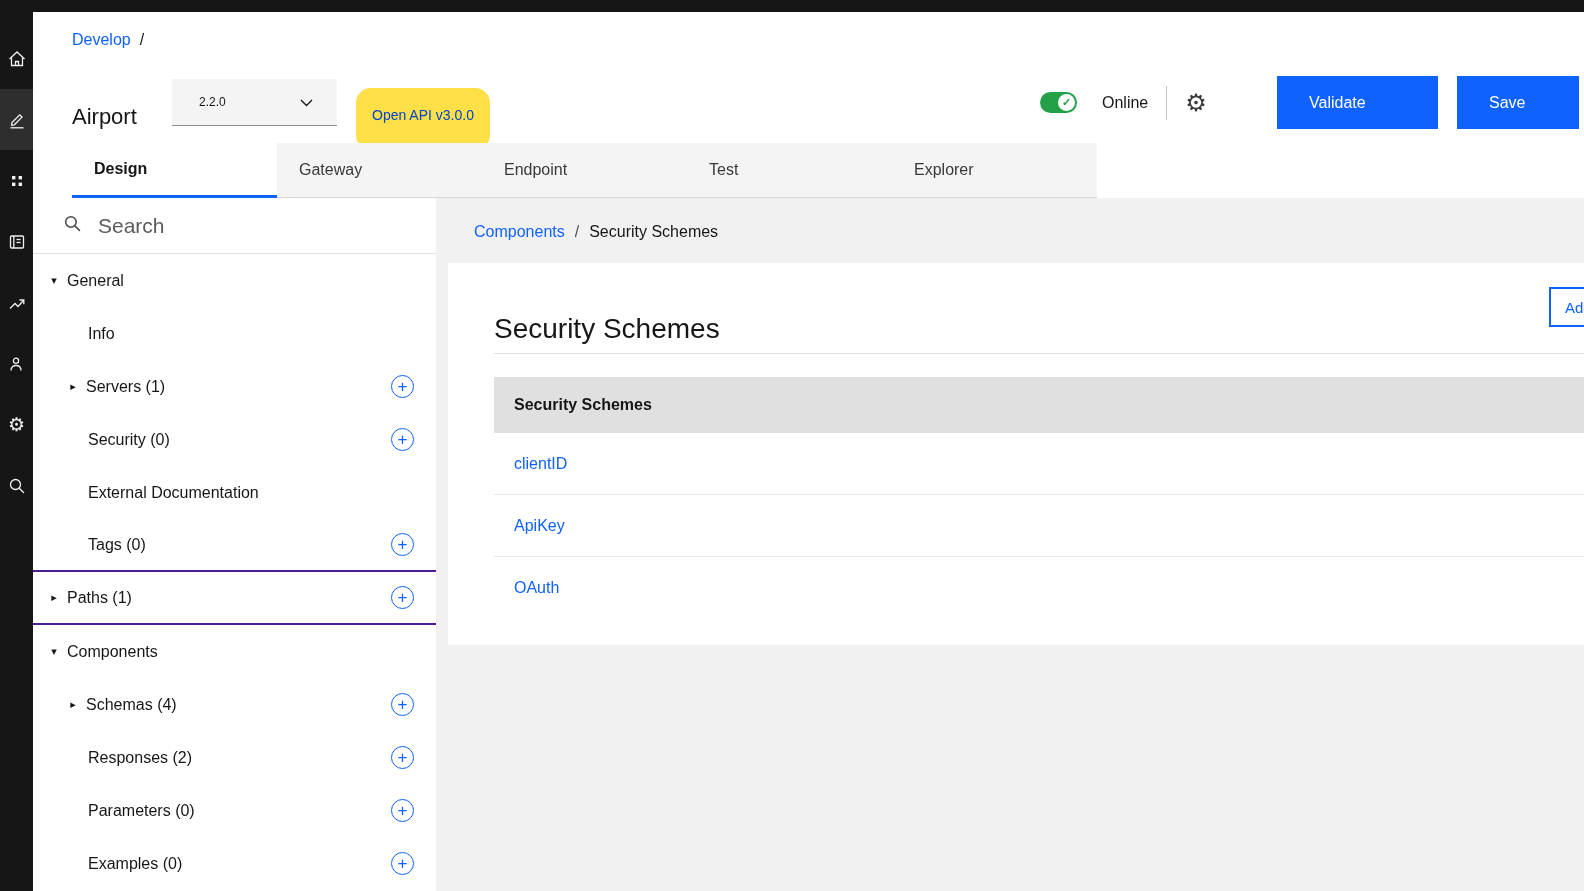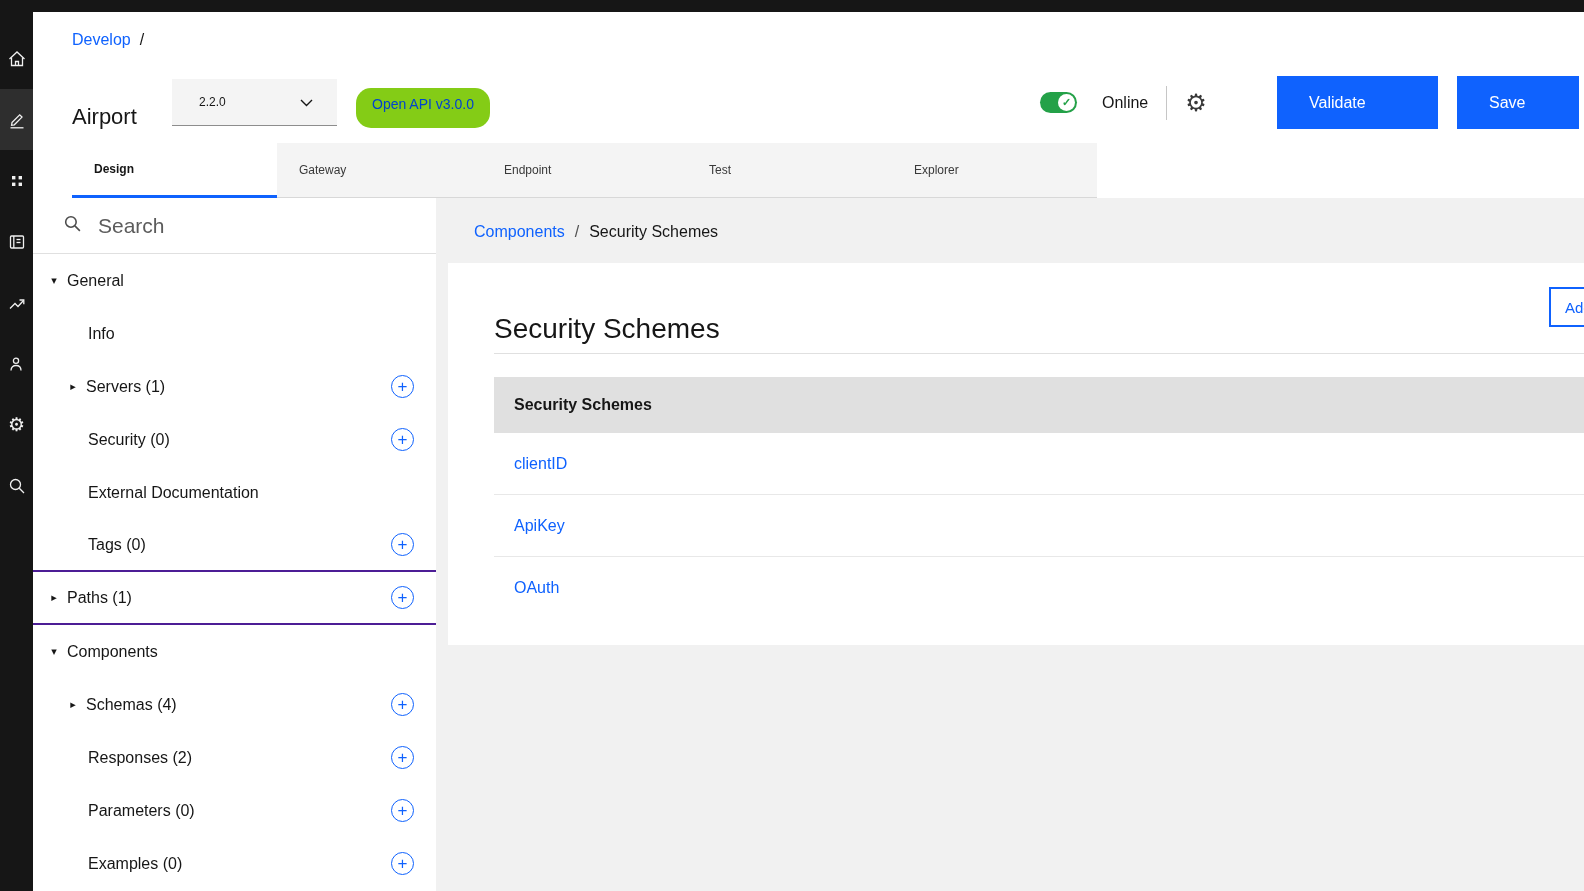--- a/index.html
+++ b/index.html
@@ -19,36 +19,36 @@
   .rail .glyph{font-size:19px;color:#f0f0f0;line-height:1;}
   
   .hdr-breadcrumb{position:absolute;left:72px;top:31px;font-size:16px;}
   .link{color:#0f62fe;text-decoration:none;cursor:pointer;}
   .crumb-sep{color:#161616;margin-left:9px;}
   .api-title{position:absolute;left:72px;top:89px;font-size:22px;font-weight:400;color:#161616;}
   .version-select{position:absolute;left:172px;top:79px;width:165px;height:47px;background:#f4f4f4;
         border:none;border-bottom:1px solid #8d8d8d;box-sizing:border-box;display:flex;align-items:center;
         padding:0 24px 0 27px;cursor:pointer;}
   .version-select .val{font-size:12px;flex:1;color:#161616;}
-  .spec-badge{position:absolute;left:356px;top:88px;height:38px;border-radius:15px;background:#84cc16;
-        color:#0043ce;font-size:14px;line-height:30px;padding:1px 16px;}
+  .spec-badge{position:absolute;left:356px;top:88px;height:38px;border-radius:15px;background:#fde047;
+        color:#0043ce;font-size:14px;line-height:30px;padding:12px 16px;}
   .status-cluster{position:absolute;left:1040px;top:76px;height:53px;display:flex;align-items:center;}
   .toggle{width:37px;height:21px;border-radius:11px;background:#24a148;position:relative;cursor:pointer;border:none;padding:0;}
   .knob{position:absolute;right:2px;top:2px;width:17px;height:17px;border-radius:50%;background:#fff;
         display:flex;align-items:center;justify-content:center;font-size:11px;color:#24a148;font-weight:700;}
   .status-label{margin-left:25px;font-size:16px;color:#161616;}
   .vdivider{width:1px;height:34px;background:#c6c6c6;margin:0 18px;}
   .hdr-gear{font-size:24px;color:#393939;cursor:pointer;line-height:1;}
   .btn{position:absolute;top:76px;height:53px;background:#0f62fe;color:#ffffff;font-size:16px;border:none;
         text-align:left;padding:0 32px;cursor:pointer;font-family:inherit;}
   .btn-validate{left:1277px;width:161px;}
   .btn-save{left:1457px;width:122px;}
   
   .tabs{position:absolute;left:72px;top:143px;width:1025px;height:55px;display:flex;}
-  .tab{width:205px;box-sizing:border-box;display:flex;align-items:center;padding-left:22px;font-size:12px;
+  .tab{width:205px;box-sizing:border-box;display:flex;align-items:center;padding-left:22px;font-size:16px;
         color:#393939;background:#f4f4f4;border-bottom:1px solid #d8d8d8;cursor:pointer;}
   .tab.active{background:#ffffff;border-bottom:3px solid #0f62fe;color:#161616;font-weight:700;}
   
   .sidebar{position:absolute;left:33px;top:198px;width:403px;height:693px;background:#ffffff;}
   .search-row{height:56px;border-bottom:1px solid #e0e0e0;display:flex;align-items:center;
         padding-left:29px;box-sizing:border-box;}
   .search-input{border:none;outline:none;font-size:21px;margin-left:13px;flex:1;font-family:inherit;
         color:#161616;background:transparent;}
   .search-input::placeholder{color:#5c5c5c;}
   .tree-row{display:flex;align-items:center;height:53px;padding-right:22px;box-sizing:border-box;

